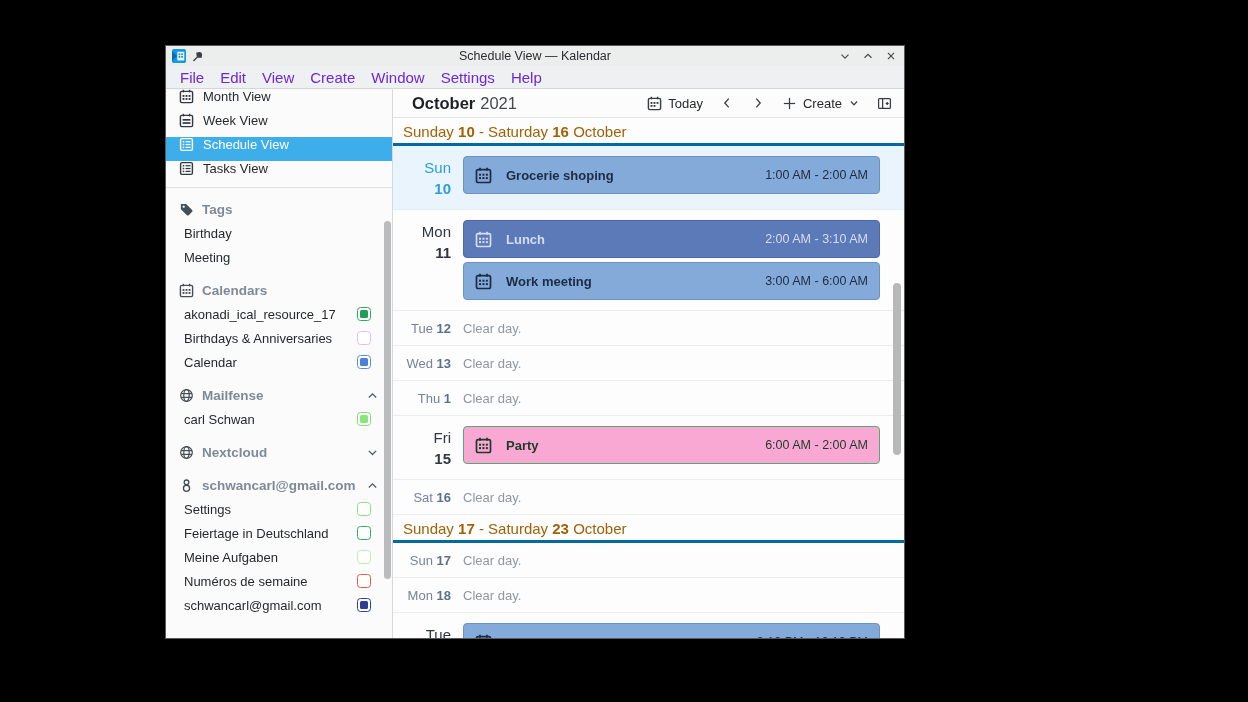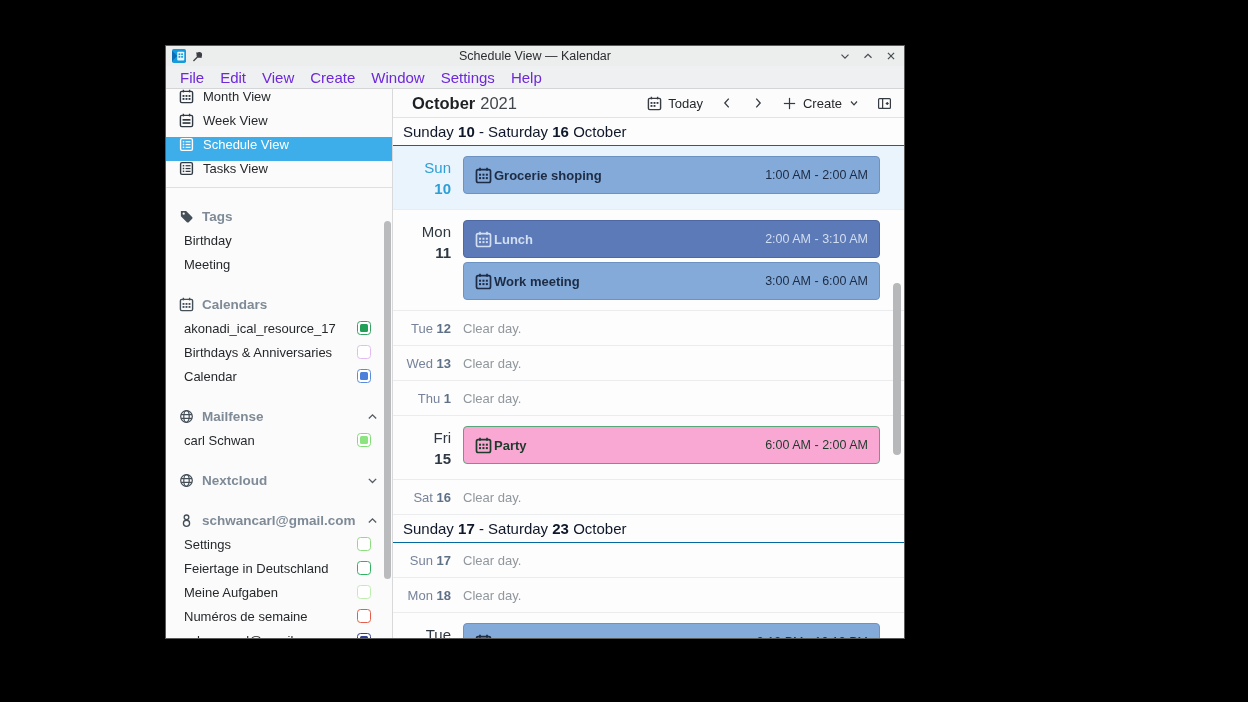--- a/index.html
+++ b/index.html
@@ -26,21 +26,21 @@
   .sidebar { width:227px; flex-shrink:0; background:#fbfbfb; border-right:1px solid #d8d9da;
              position:relative; overflow:hidden; }
   .sidebar-header { height:29px; line-height:28px; padding-left:13px; font-size:15.5px;
                     color:#232629; background:#f5f6f6; border-bottom:1px solid #dcdddd; }
   .view-item { height:24px; display:flex; align-items:flex-start; padding-left:13px; gap:9px;
                font-size:13px; color:#26292c; }
   .view-item .vicon { width:15px; height:15px; color:#313a42; flex-shrink:0; display:flex; }
   .view-item.selected { background:#3daee9; color:#fff; }
   .view-item.selected .vicon { color:#fff; }
   .sidebar-sep { border-top:1px solid #dfe0e1; margin-top:2px; }
-  .section-header { margin-top:16px; height:24px; display:flex; align-items:center;
+  .section-header { margin-top:9px; height:24px; display:flex; align-items:center;
                     padding-left:13px; gap:8px; color:#7e8b97; font-size:13.5px; font-weight:600;
                     position:relative; }
   .section-header .sicon { width:15px; height:15px; color:#454f58; flex-shrink:0; display:flex; }
   .section-chevron { position:absolute; right:13px; width:13px; height:13px; color:#565e66; display:flex; }
   .section-item { height:24px; display:flex; align-items:center; padding-left:18px;
                   font-size:13px; color:#26292c; position:relative; }
   .checkbox { position:absolute; right:21px; width:14px; height:14px; border:1.5px solid #999;
               border-radius:3.5px; background:#fff; display:flex; align-items:center; justify-content:center; }
   .checkbox .fill { width:8px; height:8px; border-radius:1.5px; }
   .sidebar-scrollbar { position:absolute; right:1px; top:132px; width:7px; height:358px;
@@ -52,36 +52,36 @@
   .month-title { font-size:16.5px; font-weight:700; color:#1e2124; }
   .year-title { font-size:16.5px; font-weight:400; color:#43484c; margin-left:5px; }
   .header-controls { margin-left:auto; display:flex; align-items:center; gap:17px; font-size:13px; color:#26292c; }
   .today-btn, .create-btn { display:flex; align-items:center; gap:6px; }
   .hicon { width:15px; height:15px; color:#363c41; display:flex; }
   .nav-chevron { width:14px; height:14px; color:#363c41; display:flex; }
   .small-chevron { width:12px; height:12px; color:#363c41; display:flex; }
   
   .schedule { flex:1; overflow:hidden; position:relative; background:#fdfdfd; }
   .week-header { height:28px; line-height:28px; padding-left:10px; font-size:15px;
-                 color:#0f172a; border-bottom:1px solid #0369a1; background:#fdfdfd; }
+                 color:#a16207; border-bottom:3px solid #0369a1; background:#fdfdfd; }
   .week-header b { font-weight:700; }
   .day-row { display:flex; border-bottom:1px solid #ebeced; padding:10px 24px 10px 0; }
   .day-row.today { background:#e9f4fc; }
   .day-col { width:58px; margin-right:12px; text-align:right; font-size:15px; line-height:21px;
              color:#2f3842; flex-shrink:0; padding-top:1px; }
   .day-col .day-num { font-weight:700; }
   .day-row.today .day-col { color:#2d9fd6; }
   .events { flex:1; display:flex; flex-direction:column; gap:4px; min-width:0; }
   .event { height:38px; border-radius:4px; border:1px solid; display:flex; align-items:center;
            padding:0 11px; }
   .ev-blue     { background:#83aad8; border-color:#6c92c2; color:#1d2b44; }
   .ev-darkblue { background:#5c7ab7; border-color:#4d68a2; color:#d2def1; }
   .ev-green    { background:#f9a8d4; border-color:#58a77c; color:#1d3a2a; }
   .ev-icon { width:17px; height:17px; flex-shrink:0; display:flex; }
-  .ev-title { margin-left:2px; font-size:13px; font-weight:600; white-space:nowrap; }
+  .ev-title { margin-left:14px; font-size:13px; font-weight:600; white-space:nowrap; }
   .ev-time { margin-left:auto; font-size:12.5px; white-space:nowrap; }
   .clear-row { display:flex; align-items:center; height:35px; border-bottom:1px solid #ebeced;
                font-size:13px; }
   .day-inline { width:58px; margin-right:12px; text-align:right; color:#76839a; flex-shrink:0; }
   .day-inline b { color:#5e7087; font-weight:700; }
   .clear-note { color:#90979d; }
   .main-scrollbar { position:absolute; right:3px; top:165px; width:8px; height:172px;
                     background:#b6b8ba; border-radius:4px; }
   svg { display:block; width:100%; height:100%; }
 </style>

